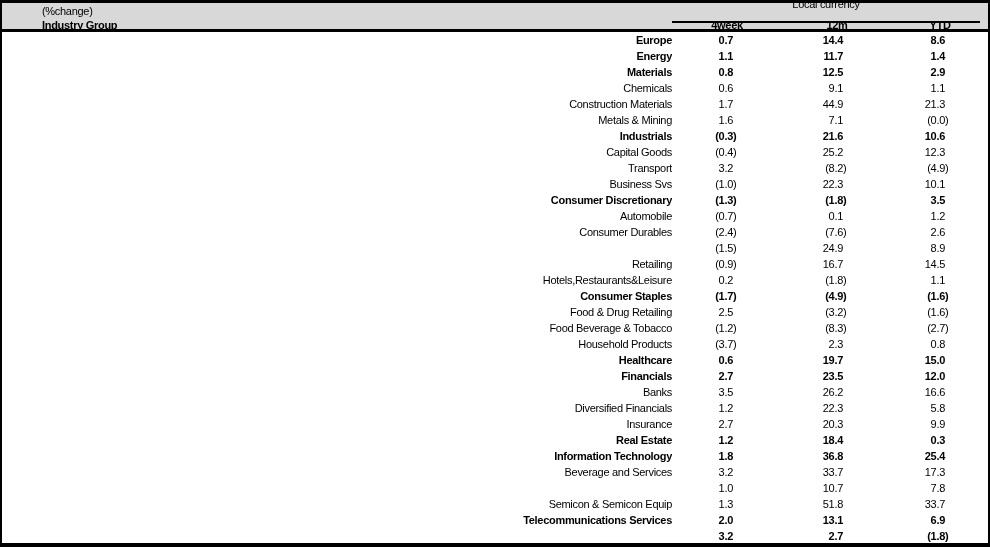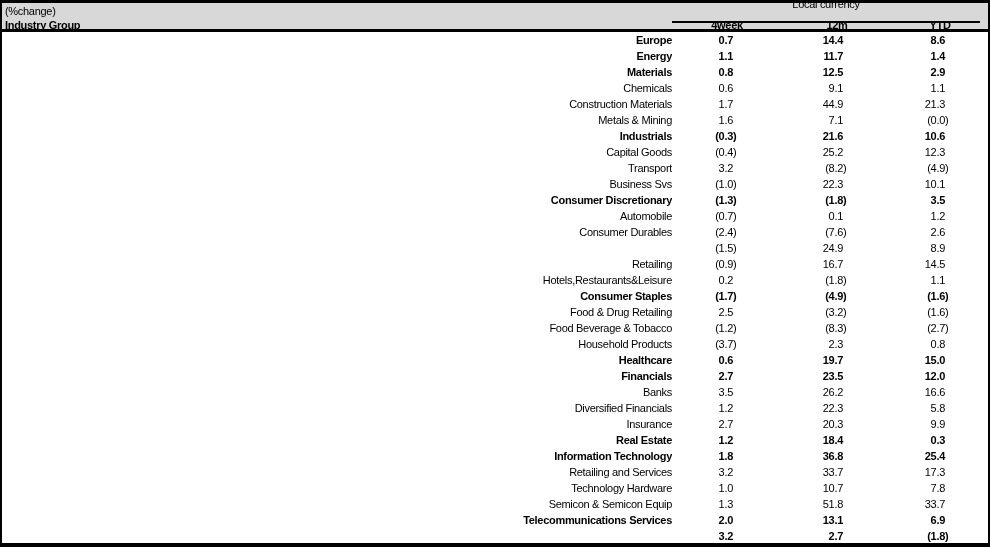--- a/index.html
+++ b/index.html
@@ -21,21 +21,21 @@
     background: #ffffff;
     overflow: hidden;
   }
 
   
   .hdr {
     height: 29px;
     background: var(--header-bg, #d8d8d8);
     border-bottom: 3px solid var(--border, #000);
   }
-  .hdr-row { display: flex; align-items: center; }
+  .hdr-row { display: flex; align-items: center; margin-left: 37px; }
   .hdr-row1 { height: 15px; }
   .hdr-row2 { height: 14px; justify-content: space-between; }
 
   .hdr-note {
     flex: 1;
     padding-left: 3px;
     font-weight: normal;
   }
   .hdr-group {
     width: 308px;
@@ -515,36 +515,35 @@
         <div class="cell c2">
           <span class="num">36.8</span>
           <span class="paren"></span>
         </div>
         <div class="cell c3">
           <span class="num">25.4</span>
           <span class="paren"></span>
         </div>
       </div>
       <div class="row industry">
-        <div class="label">Retailing and Services</div>
+        <div class="label">Beverage and Services</div>
         <div class="cell c1">
           <span class="num">3.2</span>
           <span class="paren"></span>
         </div>
         <div class="cell c2">
           <span class="num">33.7</span>
           <span class="paren"></span>
         </div>
         <div class="cell c3">
           <span class="num">17.3</span>
           <span class="paren"></span>
         </div>
       </div>
       <div class="row industry">
-        <div class="label">Technology Hardware</div>
         <div class="cell c1">
           <span class="num">1.0</span>
           <span class="paren"></span>
         </div>
         <div class="cell c2">
           <span class="num">10.7</span>
           <span class="paren"></span>
         </div>
         <div class="cell c3">
           <span class="num">7.8</span>

